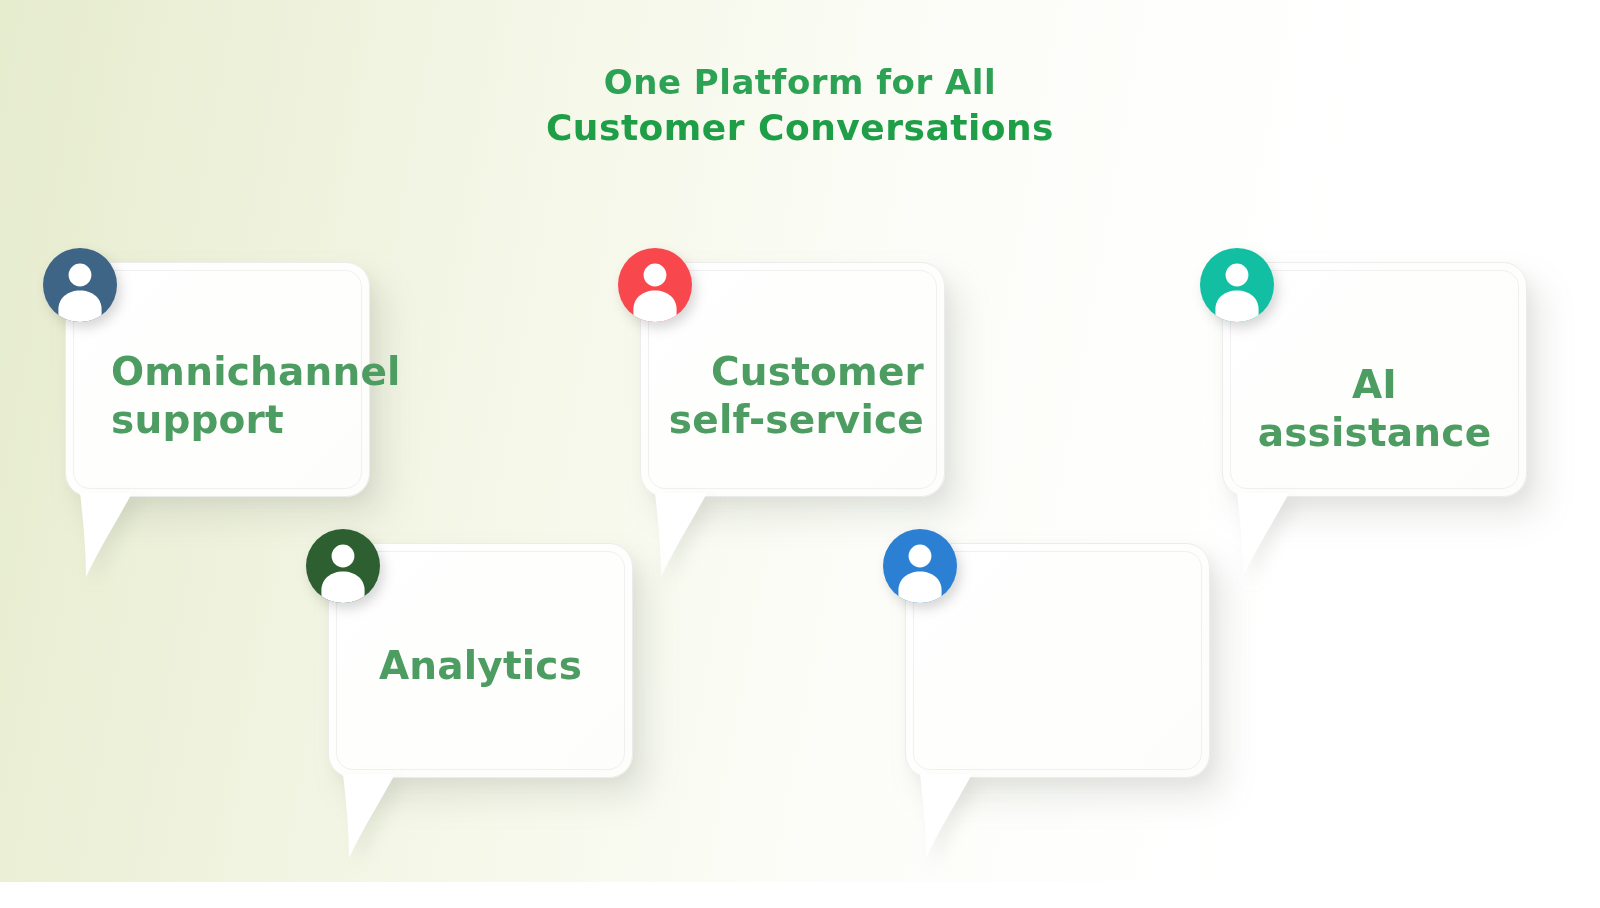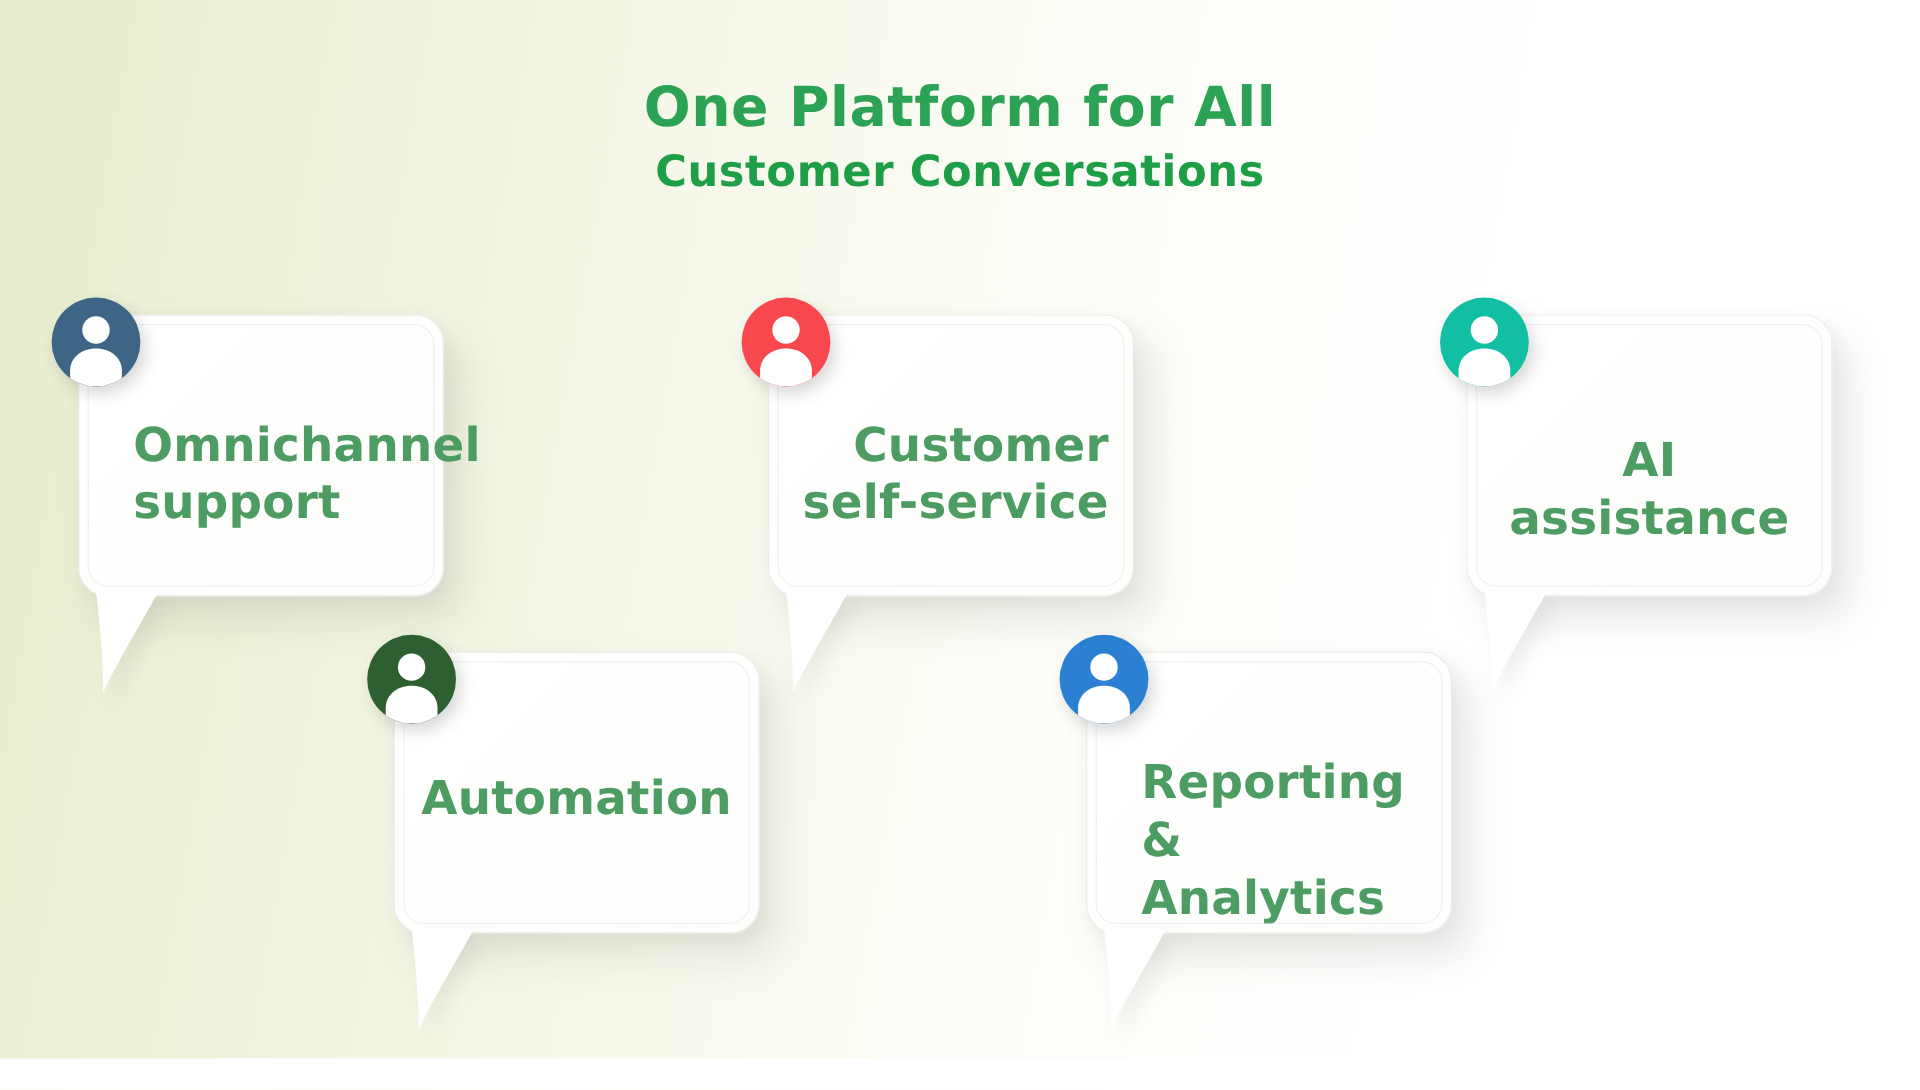--- a/index.html
+++ b/index.html
@@ -17,21 +17,21 @@
   .bottom-strip{
     position:absolute;left:0;right:0;bottom:0;height:26px;background:#ffffff;
   }
   
   .title-wrap{
     position:absolute;top:0;left:0;right:0;
     text-align:center;
     padding-top:60px;
   }
   .title-line1{
-    font-size:46px;
+    font-size:34px;
     font-weight:600;
     color:#2ba254;
     letter-spacing:0.5px;
     line-height:1.3;
   }
   .title-line2{
     font-size:36px;
     font-weight:800;
     color:#1e9e47;
     letter-spacing:0.5px;
@@ -164,36 +164,35 @@
           <path d="M24 27.5c-8.2 0-14 5.2-14 12V48h28v-8.5c0-6.8-5.8-12-14-12z" fill="#ffffff"></path>
         </svg>
     </div>
   </div>
 
   <div class="card card-3 card--center-single">
     <div class="bubble">
       <svg class="tail" viewBox="0 0 58 88" preserveAspectRatio="none">
           <path d="M4 0 H56 C42 26 22 58 10 84 C10 56 7 26 4 0 Z" fill="#ffffff"></path>
         </svg>
-      <div class="label">Automation</div>
+      <div class="label">Analytics</div>
     </div>
     <div class="avatar" style="background: rgb(45, 95, 49);">
       <svg viewBox="0 0 48 48">
           <circle cx="24" cy="17.5" r="7.4" fill="#ffffff"></circle>
           <path d="M24 27.5c-8.2 0-14 5.2-14 12V48h28v-8.5c0-6.8-5.8-12-14-12z" fill="#ffffff"></path>
         </svg>
     </div>
   </div>
 
   <div class="card card-4 card--left">
     <div class="bubble">
       <svg class="tail" viewBox="0 0 58 88" preserveAspectRatio="none">
           <path d="M4 0 H56 C42 26 22 58 10 84 C10 56 7 26 4 0 Z" fill="#ffffff"></path>
         </svg>
-      <div class="label">Reporting &amp; Analytics</div>
     </div>
     <div class="avatar" style="background: rgb(43, 128, 212);">
       <svg viewBox="0 0 48 48">
           <circle cx="24" cy="17.5" r="7.4" fill="#ffffff"></circle>
           <path d="M24 27.5c-8.2 0-14 5.2-14 12V48h28v-8.5c0-6.8-5.8-12-14-12z" fill="#ffffff"></path>
         </svg>
     </div>
   </div>
 
   <div class="bottom-strip"></div>

